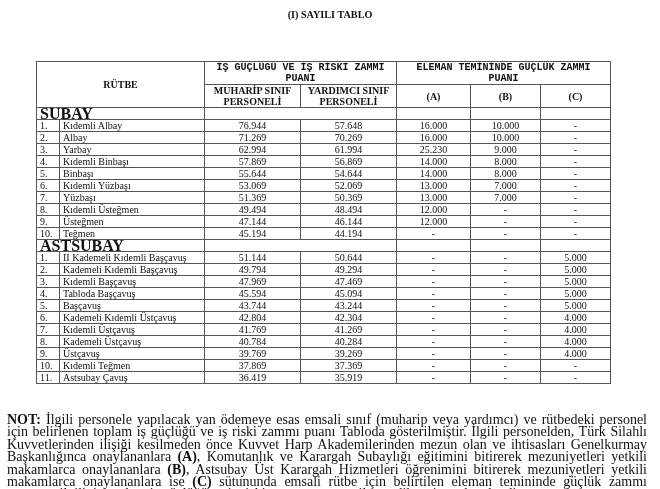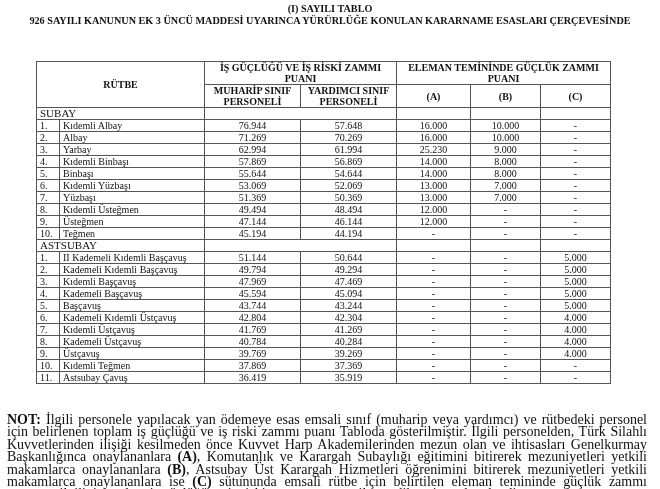--- a/index.html
+++ b/index.html
@@ -1,41 +1,40 @@
 <!DOCTYPE html>
 <html><head>
 <meta charset="utf-8">
 <style>
   html, body { margin: 0; padding: 0; background: #ffffff; }
   body { width: 660px; height: 489px; position: relative; overflow: hidden;
          font-family: "Liberation Serif", "DejaVu Serif", serif; color: #111; }
-  .title-block { position: absolute; left: 0; top: 3px; width: 660px; text-align: center;
+  .title-block { position: absolute; left: 0; top: 9px; width: 660px; text-align: center;
                  font-weight: bold; font-size: 10.2px; line-height: 11.6px; }
   .title-block div { white-space: nowrap; }
   table.grid { position: absolute; left: 36px; top: 61px; border-collapse: collapse;
                font-size: 10px; table-layout: fixed; }
   table.grid td, table.grid th { border: 1px solid #555; padding: 0 3px; height: 11px; line-height: 11px;
                                  white-space: nowrap; overflow: hidden; }
   table.grid th { font-weight: bold; text-align: center; font-size: 10px; line-height: 11px; }
   th.rutbe { height: 64px; }
-  th.top-h { height: 32px; }
+  th.top-h { height: 32px; font-family: Liberation Mono, monospace; }
   th.sub-h { height: 30px; }
   td.num { text-align: center; }
   td.no { text-align: left; padding-left: 4px; }
-  td.section { font-weight: normal; font-size: 11px; }
+  td.section { font-weight: bold; font-size: 16px; }
   .note { position: absolute; left: 7px; top: 414px; width: 640px; font-size: 14px; line-height: 12.4px;
           text-align: justify; }
   .note b { font-weight: bold; }
 </style>
 </head>
 <body>
 
 <div class="title-block">
   <div>(I) SAYILI TABLO</div>
-  <div>926 SAYILI KANUNUN EK 3 ÜNCÜ MADDESİ UYARINCA YÜRÜRLÜĞE KONULAN KARARNAME ESASLARI ÇERÇEVESİNDE</div>
 </div>
 
 <table class="grid">
   <colgroup>
     <col style="width:23px">
       <col style="width:145px">
       <col style="width:96px">
       <col style="width:96px">
     <col style="width:74px">
       <col style="width:70px">
@@ -182,21 +181,21 @@
         <td class="no">3.</td>
         <td>Kıdemli Başçavuş</td>
         <td class="num">47.969</td>
         <td class="num">47.469</td>
         <td class="num">-</td>
         <td class="num">-</td>
         <td class="num">5.000</td>
       </tr>
       <tr>
         <td class="no">4.</td>
-        <td>Kademeli Başçavuş</td>
+        <td>Tabloda Başçavuş</td>
         <td class="num">45.594</td>
         <td class="num">45.094</td>
         <td class="num">-</td>
         <td class="num">-</td>
         <td class="num">5.000</td>
       </tr>
       <tr>
         <td class="no">5.</td>
         <td>Başçavuş</td>
         <td class="num">43.744</td>

